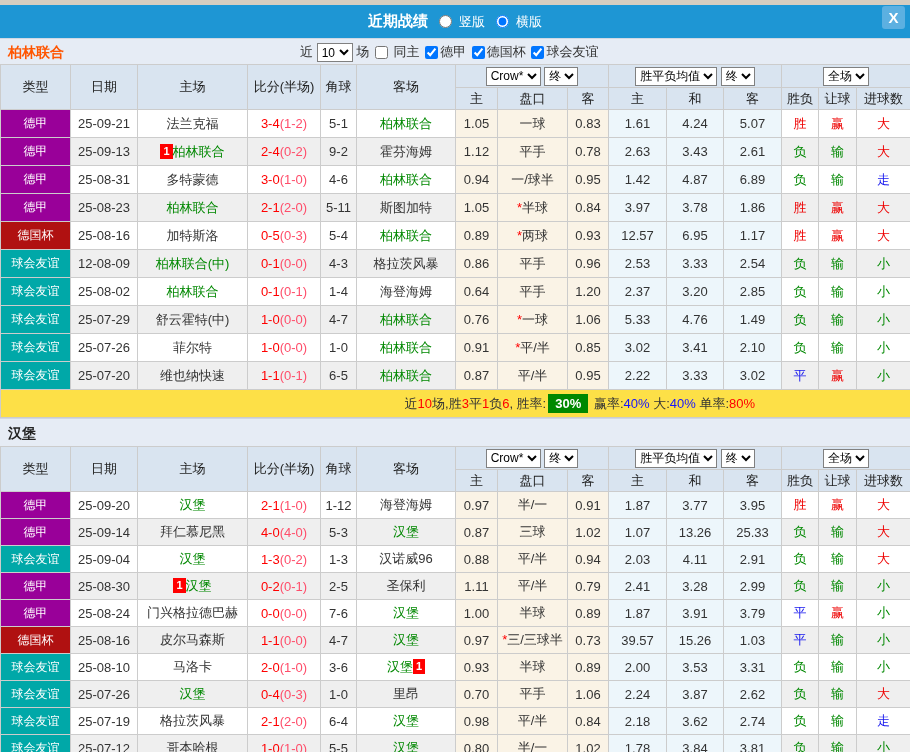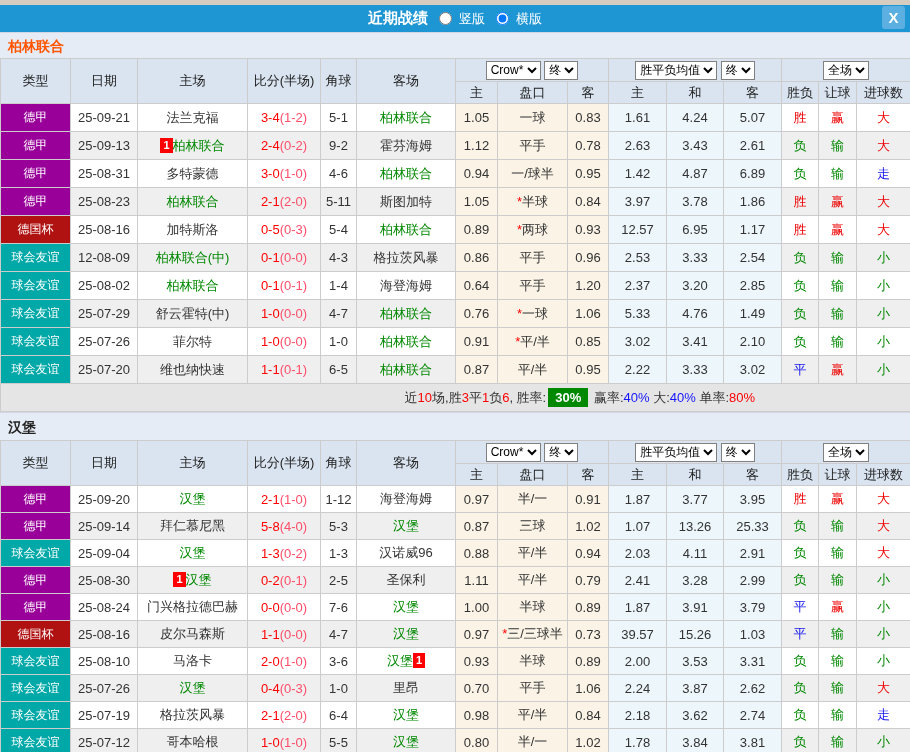--- a/index.html
+++ b/index.html
@@ -3,21 +3,21 @@
 <meta charset="utf-8">
 <style>
   * { box-sizing: border-box; }
   body {
     margin: 0; width: 910px; background: #fff;
     font-family: "Liberation Sans", "DejaVu Sans", sans-serif;
     font-size: 13px; color: #333;
   }
   .top-strip { height: 5px; background: #D6CDC0; }
   .titlebar {
-    height: 27px; background: #1E96D4; color: #fff;
+    height: 33px; background: #1E96D4; color: #fff;
     display: flex; align-items: center; justify-content: center;
     position: relative; gap: 5px;
   }
   .titlebar .title { font-weight: bold; font-size: 15px; }
   .titlebar label { font-size: 13px; }
   .titlebar input { vertical-align: middle; margin: 0 2px 0 6px; }
   .close-btn {
     position: absolute; right: 5px; top: 1px; width: 23px; height: 23px;
     background: #5CB0E1; color: #fff; font-weight: bold; font-size: 15px;
     line-height: 23px; text-align: center; border-radius: 3px; cursor: pointer;
@@ -54,21 +54,21 @@
   tr.even td.plain { background: #EFEFEF; }
   tr.odd  td.plain { background: #FFFFFF; }
   tr.even td.c-res { background: #EFEFEF; }
   tr.odd  td.c-res { background: #FFFFFF; }
   .card-badge {
     display: inline-block; background: #FF0000; color: #fff; font-weight: bold;
     font-size: 11px; line-height: 15px; padding: 0 3px; vertical-align: 1px;
   }
   .star { color: #FF0000; }
   tr.summary td {
-    text-align: right; padding-right: 155px; background: #e5e5e5; height: 28px;
+    text-align: right; padding-right: 155px; background: #fde047; height: 28px;
   }
   .sum-k { color: #333; }
   .sum-r { color: #FF0000; }
   .sum-b { color: #1414FF; }
   .sum-badge { background: #008800; color: #fff; font-weight: bold; padding: 2px 7px; margin: 0 2px; }
 </style>
 </head>
 <body>
 
 <div class="top-strip"></div>
@@ -77,20 +77,30 @@
   <span class="title">近期战绩</span>
   <input type="radio" name="layout" style="">
   <label>竖版</label>
   <input type="radio" name="layout" checked="" style="">
   <label>横版</label>
   <div class="close-btn">X</div>
 </div>
 
 <div class="section-row">
   <span class="team-label" style="color: rgb(255, 85, 0);">柏林联合</span>
+  <span class="filters">
+    <span>近</span>
+    <select><option>10</option></select>
+    <span>场</span>
+    <input type="checkbox" style="">
+    <label>同主</label>
+    <input type="checkbox" checked="" style=""><label>德甲</label>
+    <input type="checkbox" checked="" style=""><label>德国杯</label>
+    <input type="checkbox" checked="" style=""><label>球会友谊</label>
+  </span>
 </div>
 
 <table class="t1">
   <colgroup>
     <col style="width:70px">
       <col style="width:67px">
       <col style="width:110px">
       <col style="width:73px">
     <col style="width:36px">
       <col style="width:99px">
@@ -384,21 +394,21 @@
         <td class="lblue">3.77</td>
         <td class="lblue">3.95</td>
         <td class="c-res" style="color: rgb(238, 0, 0);">胜</td>
         <td class="c-res" style="color: rgb(238, 0, 0);">赢</td>
         <td class="c-res" style="color: rgb(238, 0, 0);">大</td>
       </tr>
       <tr class="even">
         <td class="c-type" style="background: rgb(153, 0, 153);">德甲</td>
         <td class="plain black">25-09-14</td>
         <td class="plain"><span class="black">拜仁慕尼黑</span></td>
-        <td class="plain"><span class="score">5-8</span><span class="half">(4-0)</span></td>
+        <td class="plain"><span class="score">4-0</span><span class="half">(4-0)</span></td>
         <td class="plain black">5-3</td>
         <td class="plain"><span class="green">汉堡</span></td>
         <td class="cream">0.87</td>
         <td class="cream">三球</td>
         <td class="cream">1.02</td>
         <td class="lblue">1.07</td>
         <td class="lblue">13.26</td>
         <td class="lblue">25.33</td>
         <td class="c-res" style="color: rgb(0, 136, 0);">负</td>
         <td class="c-res" style="color: rgb(0, 136, 0);">输</td>

